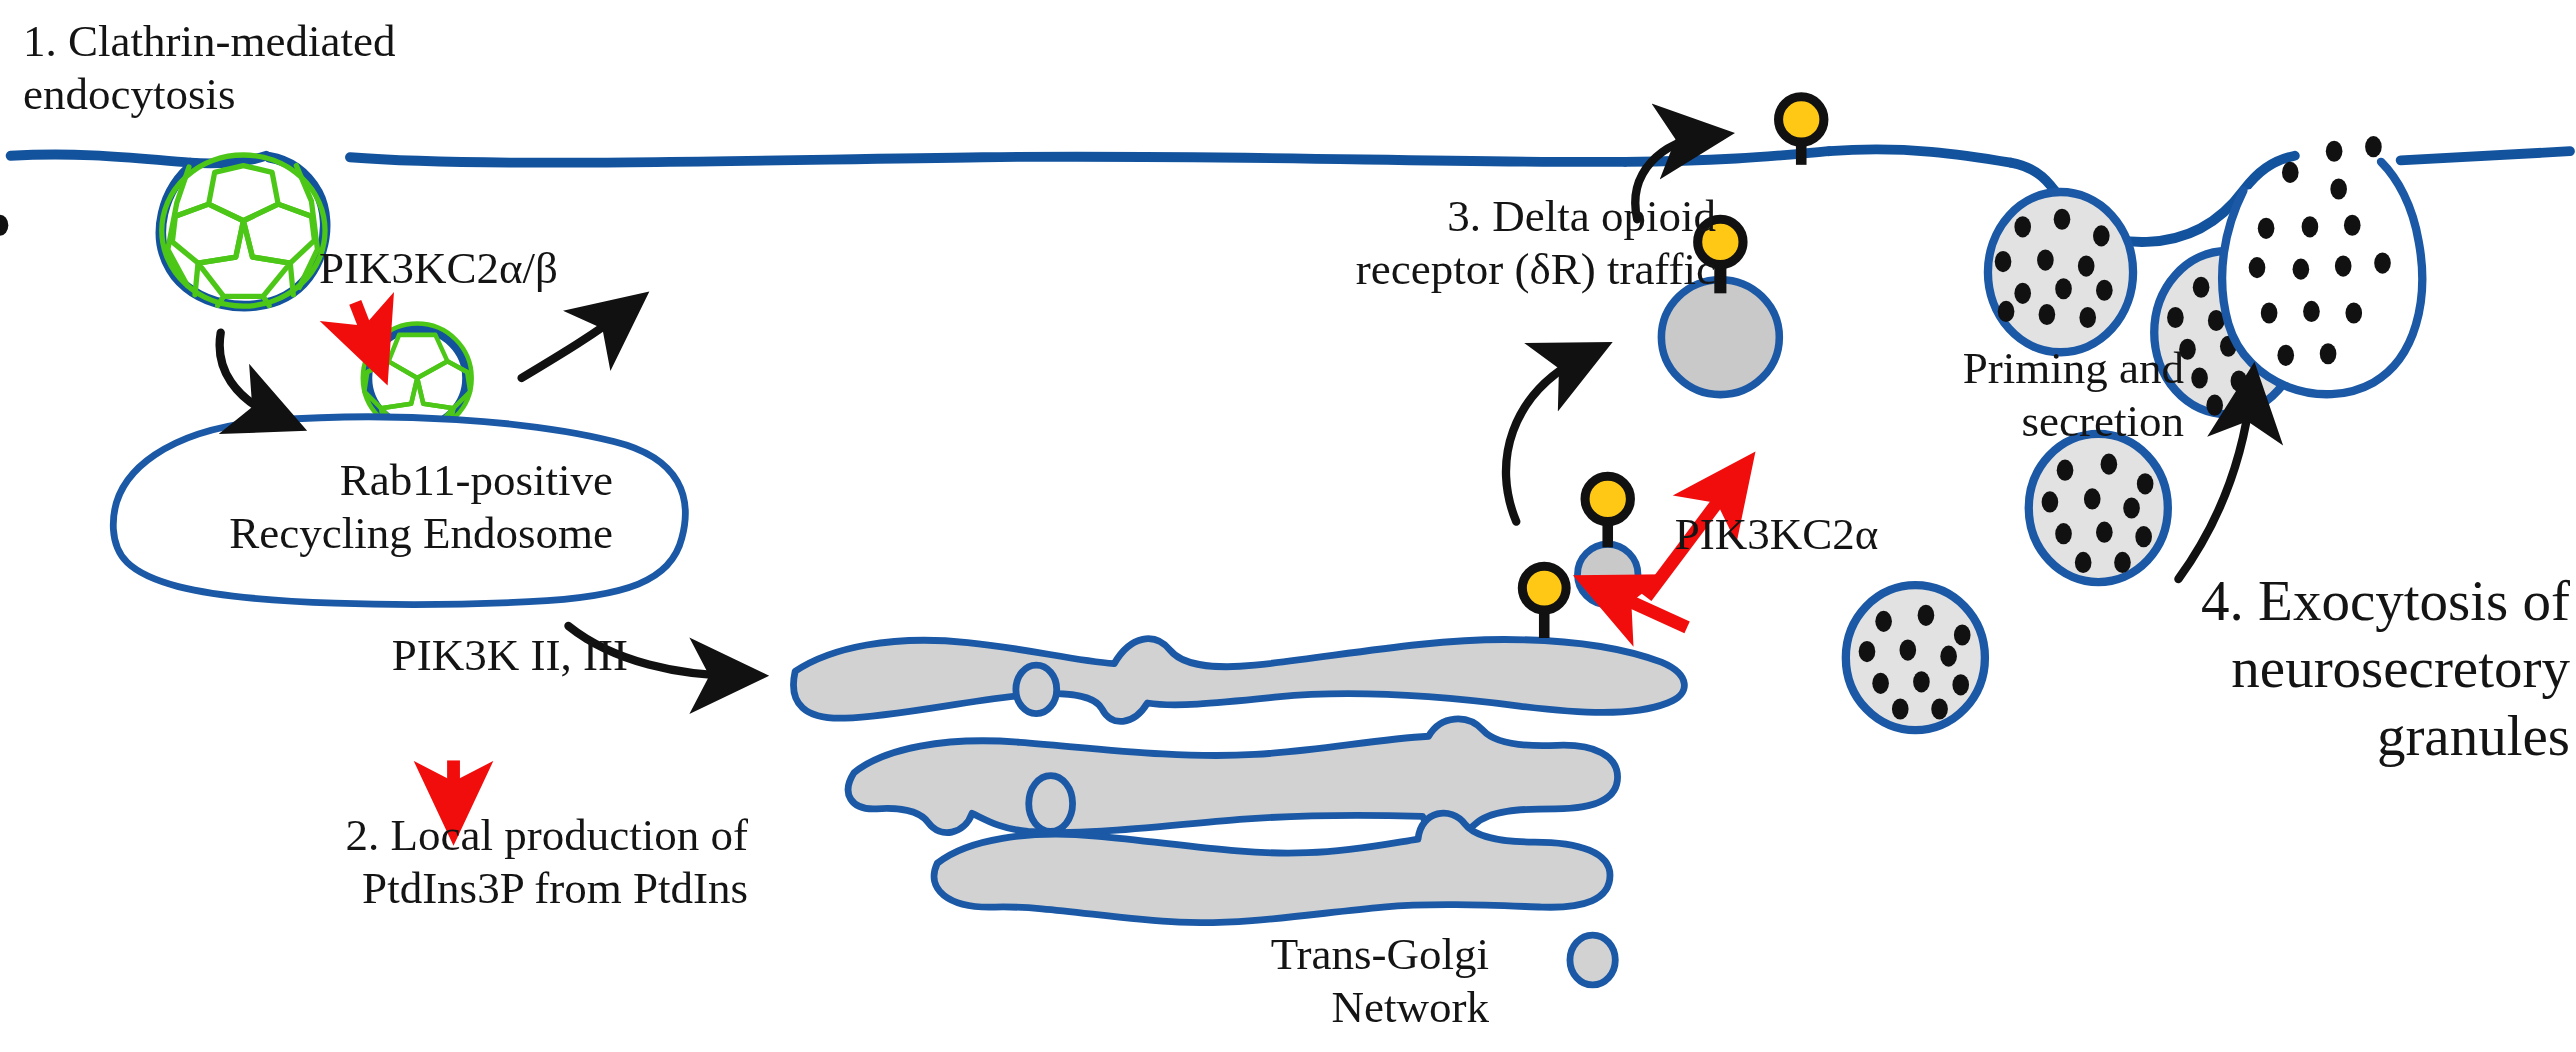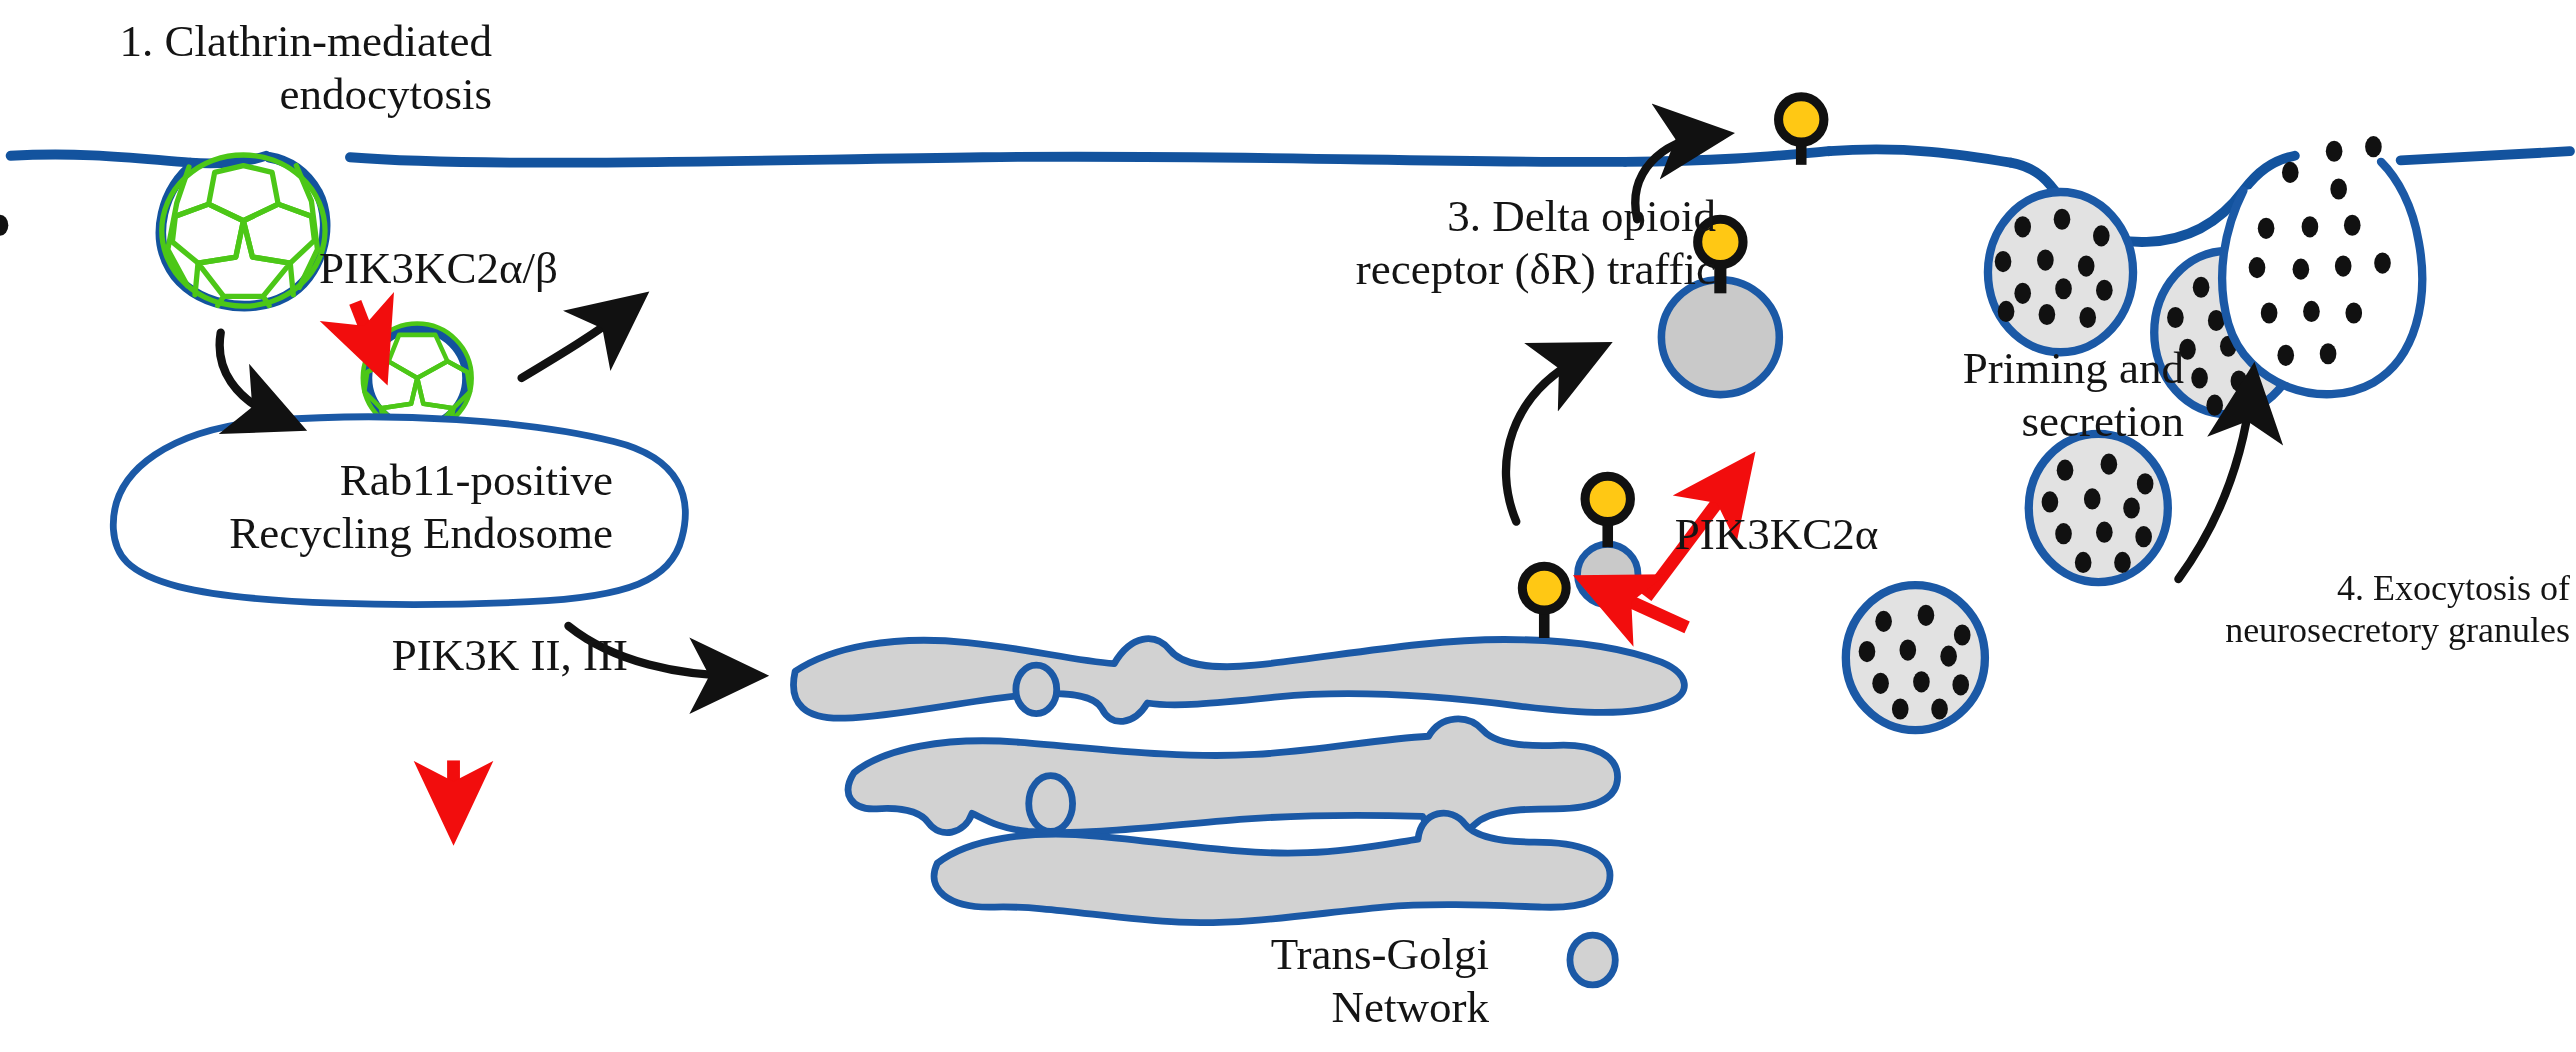--- a/index.html
+++ b/index.html
@@ -245,39 +245,41 @@
     </g>
 
     <g fill="none" stroke="#F20D0D" stroke-width="17" stroke-linecap="butt" marker-end="url(#redArrow)">
       <path d="M470,400 L498,472"></path>
       <path d="M600,1006 L600,1078"></path>
       <path d="M2178,790 L2298,630"></path>
       <path d="M2232,830 L2118,778"></path>
     </g>
   </svg>
 
-  <div class="lbl" style="left:23px;top:15px;width:469px;font-size:45px;text-align:right;">1. Clathrin-mediated
+  <div class="lbl" style="left:23px;top:15px;width:469px;font-size:45px;text-align:left;">1. Clathrin-mediated
 endocytosis</div>
 
   <div class="lbl" style="left:280px;top:242px;width:317px;font-size:45px;text-align:center;">PIK3KC2α/β</div>
 
   <div class="lbl" style="left:144px;top:446px;width:469px;font-size:45px;margin-top:8px;">Rab11-positive
 Recycling Endosome</div>
 
   <div class="lbl" style="left:280px;top:629px;width:348px;font-size:45px;">PIK3K II, III</div>
 
+  <div class="lbl" style="left:174px;top:809px;width:574px;font-size:45px;">2. Local production of
+PtdIns3P from PtdIns</div>
 
   <div class="lbl" style="left:1202px;top:190px;width:514px;font-size:45px;">3. Delta opioid
 receptor (δR) traffic</div>
 
   <div class="lbl" style="left:1761px;top:342px;width:423px;font-size:45px;">Priming  and
 secretion</div>
 
   <div class="lbl" style="left:1618px;top:508px;width:317px;font-size:45px;text-align:center;">PIK3KC2α</div>
 
-  <div class="lbl" style="left:2041px;top:567px;width:529px;font-size:36px;">4. Exocytosis of
+  <div class="lbl" style="left:2041px;top:567px;width:529px;font-size:57px;">4. Exocytosis of
 neurosecretory granules</div>
 
   <div class="lbl" style="left:1081px;top:928px;width:408px;font-size:45px;">Trans-Golgi
 Network</div>
 
 </div>
 
 
 </body></html>

